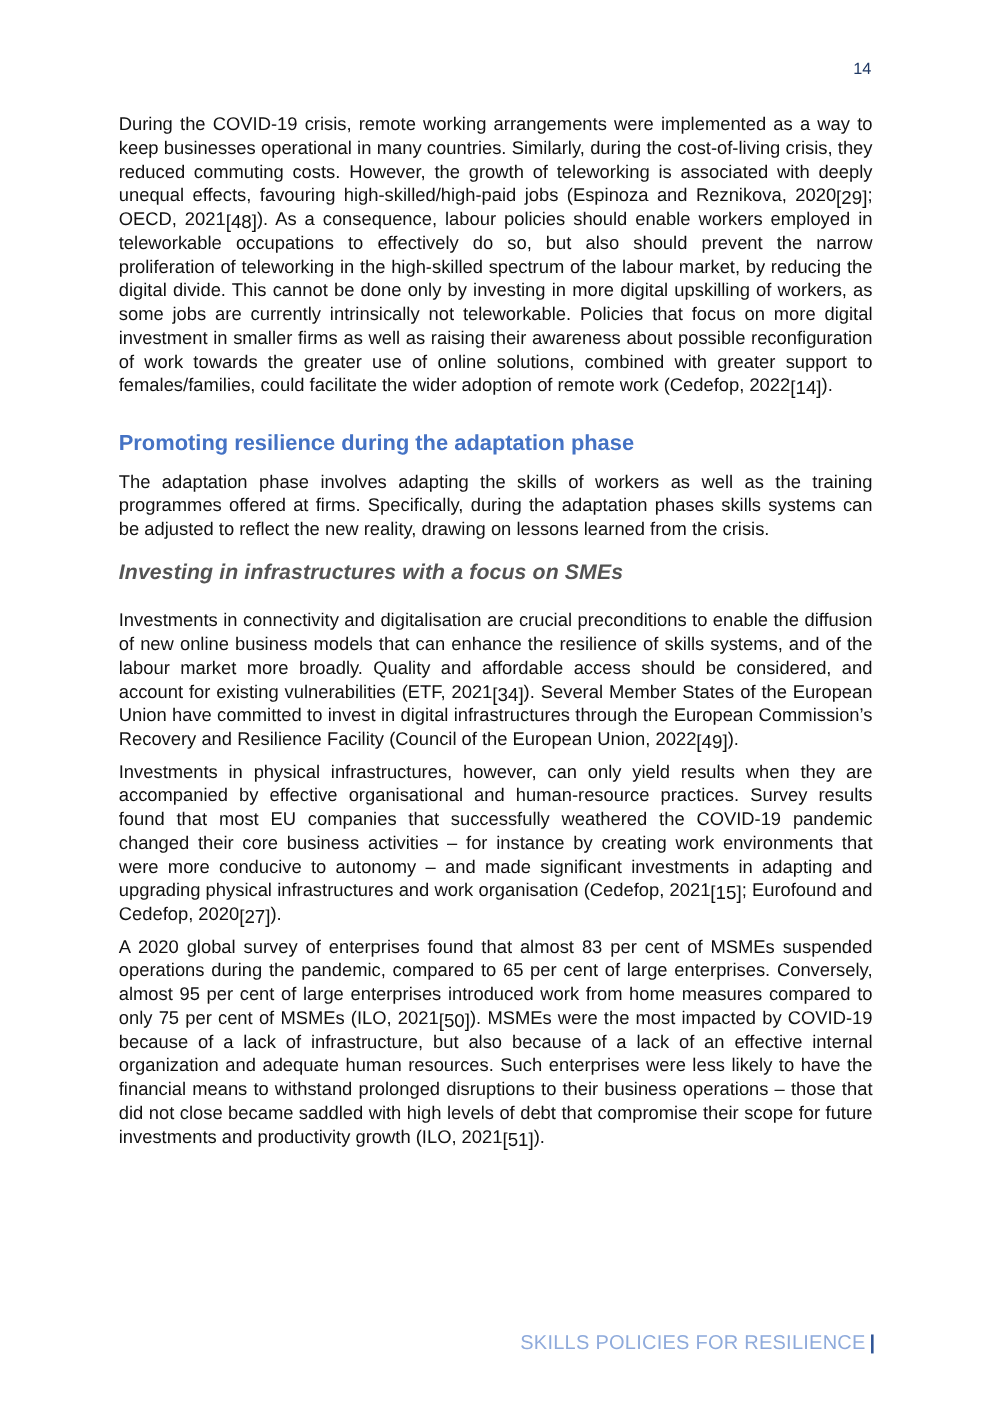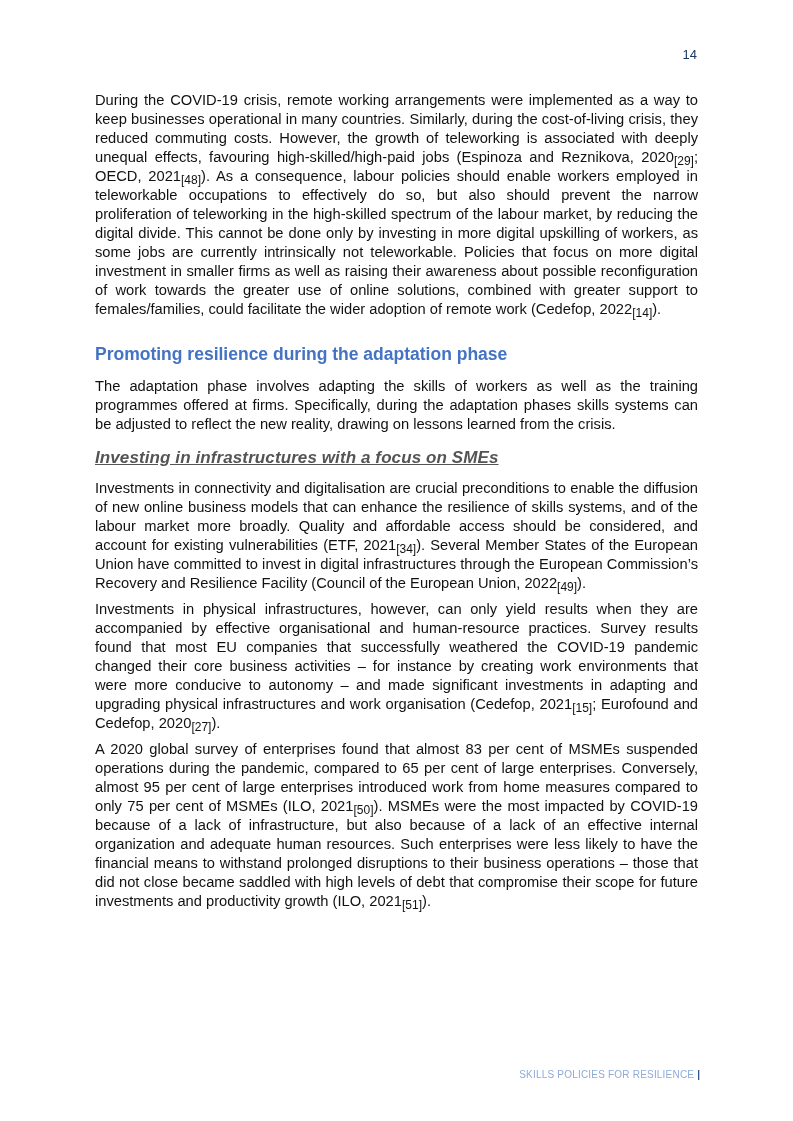--- a/index.html
+++ b/index.html
@@ -45,47 +45,46 @@
     font-size: 17px;
     line-height: 24px;
     font-weight: bold;
     font-style: italic;
     color: var(--subheading-gray);
     margin: 0 0 13px 0;
     letter-spacing: 0.1px;
   }
   .subheading.second {
     margin-top: 12px;
-    margin-bottom: 9px;
-    text-decoration: underline;
+    margin-bottom: 18px;
   }
   .heading-blue {
     font-size: 17.5px;
     line-height: 26px;
     font-weight: bold;
     color: var(--heading-blue);
     margin: 22px 0 10px 0;
   }
   .para {
     font-size: 14.7px;
     line-height: 19px;
     color: var(--body-text);
     text-align: justify;
     margin: 0 0 7px 0;
   }
   .para sub {
-    font-size: 12px;
+    font-size: 15px;
     line-height: 0;
     vertical-align: -2.5px;
   }
   .footer {
     position: absolute;
     top: 1068px;
     right: 93px;
-    font-size: 10px;
+    font-size: 16px;
     line-height: 14px;
     white-space: nowrap;
   }
   .footer-text { color: var(--footer-text); letter-spacing: 0.2px; }
   .footer-pipe { color: var(--footer-separator); font-weight: bold; margin-left: 3px; }
 </style>
 </head>
 <body>
 
 <div class="page">

